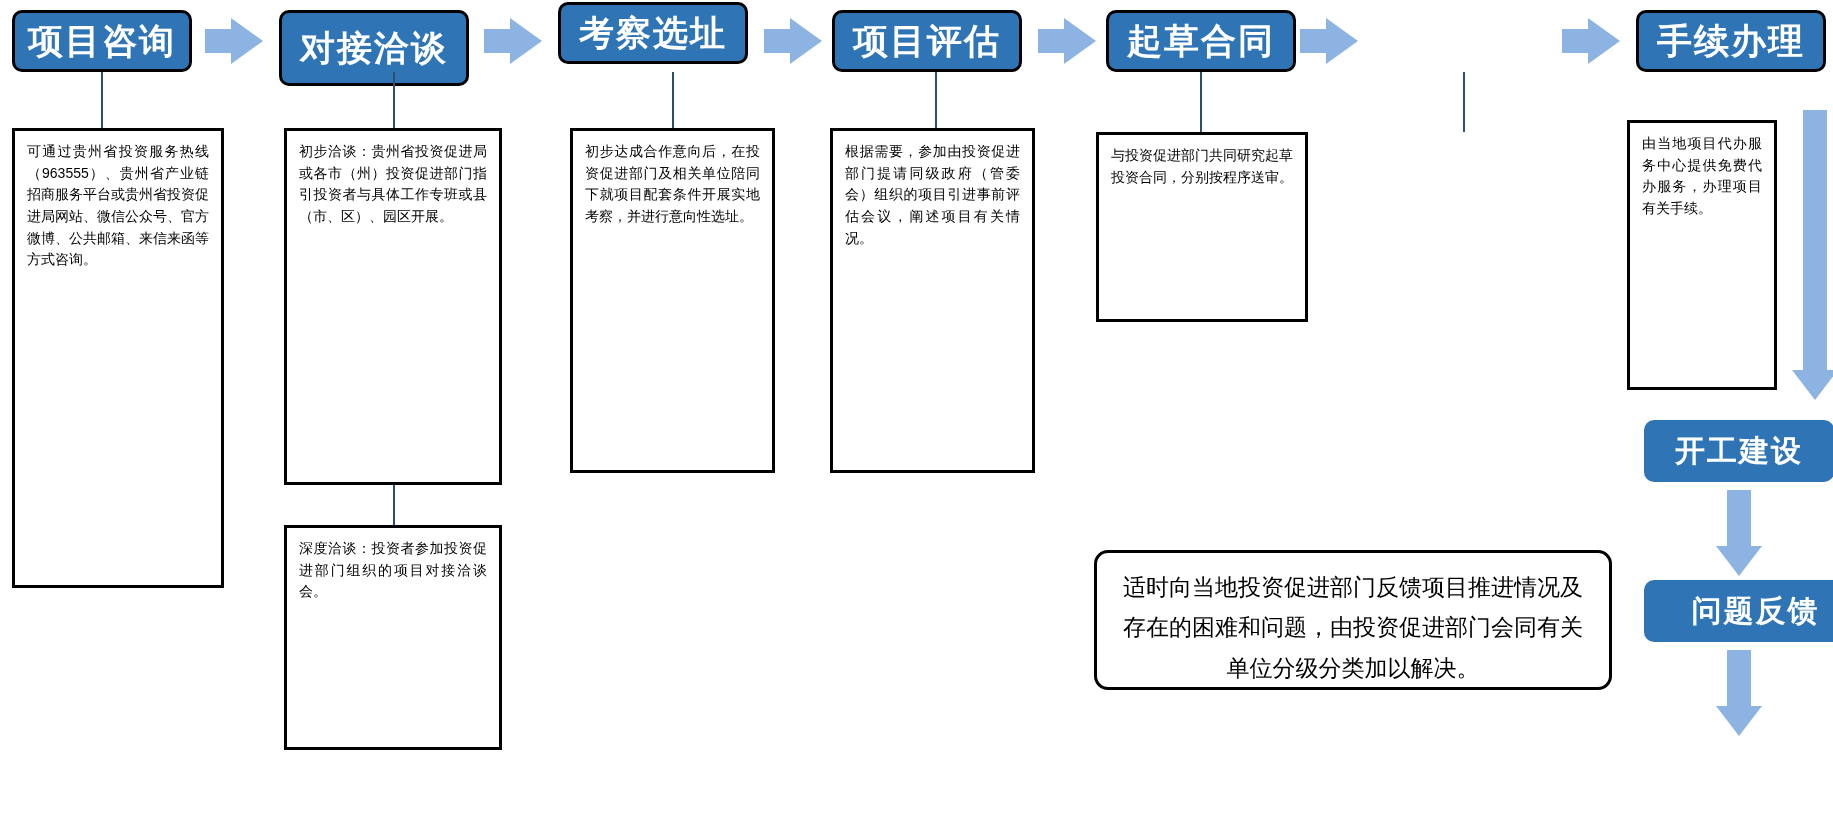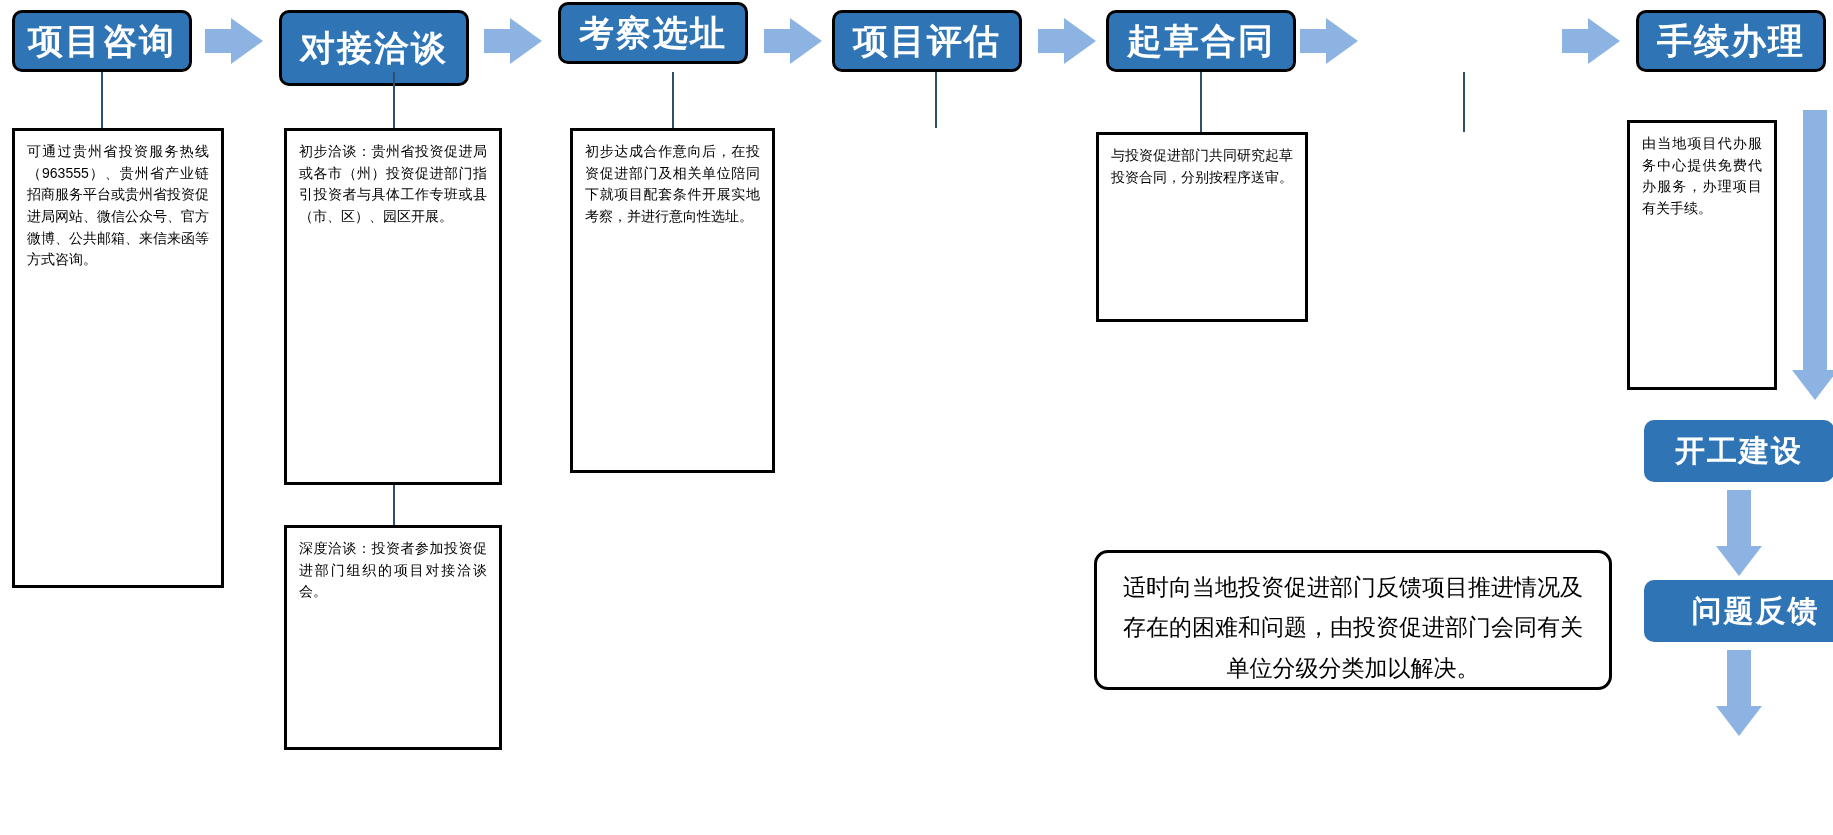--- a/index.html
+++ b/index.html
@@ -177,20 +177,21 @@
   <div class="vline" style="left:1463px; top:72px; height:60px;"></div>
 
   <div class="descbox" style="left:12px; top:128px; width:212px; height:460px;">可通过贵州省投资服务热线（963555）、贵州省产业链招商服务平台或贵州省投资促进局网站、微信公众号、官方微博、公共邮箱、来信来函等方式咨询。</div>
 
   <div class="descbox" style="left:284px; top:128px; width:218px; height:357px;">初步洽谈：贵州省投资促进局或各市（州）投资促进部门指引投资者与具体工作专班或县（市、区）、园区开展。</div>
 
   <div class="descbox" style="left:284px; top:525px; width:218px; height:225px;">深度洽谈：投资者参加投资促进部门组织的项目对接洽谈会。</div>
 
   <div class="descbox" style="left:570px; top:128px; width:205px; height:345px;">初步达成合作意向后，在投资促进部门及相关单位陪同下就项目配套条件开展实地考察，并进行意向性选址。</div>
 
+  <div class="descbox" style="left:830px; top:128px; width:205px; height:345px;">根据需要，参加由投资促进部门提请同级政府（管委会）组织的项目引进事前评估会议，阐述项目有关情况。</div>
 
   <div class="descbox" style="left:1096px; top:132px; width:212px; height:190px;">与投资促进部门共同研究起草投资合同，分别按程序送审。</div>
 
 
   <div class="descbox" style="left:1627px; top:120px; width:150px; height:270px;">由当地项目代办服务中心提供免费代办服务，办理项目有关手续。</div>
 
   <div class="descbox wide" style="left:1094px; top:550px; width:518px; height:140px; font-size:23px; line-height:1.75; padding:14px 16px;">适时向当地投资促进部门反馈项目推进情况及存在的困难和问题，由投资促进部门会同有关单位分级分类加以解决。</div>
 
   <div class="varrow" style="left:1792px; top:110px; height:290px;">
     <div class="vshaft" style="height:260px;"></div>

